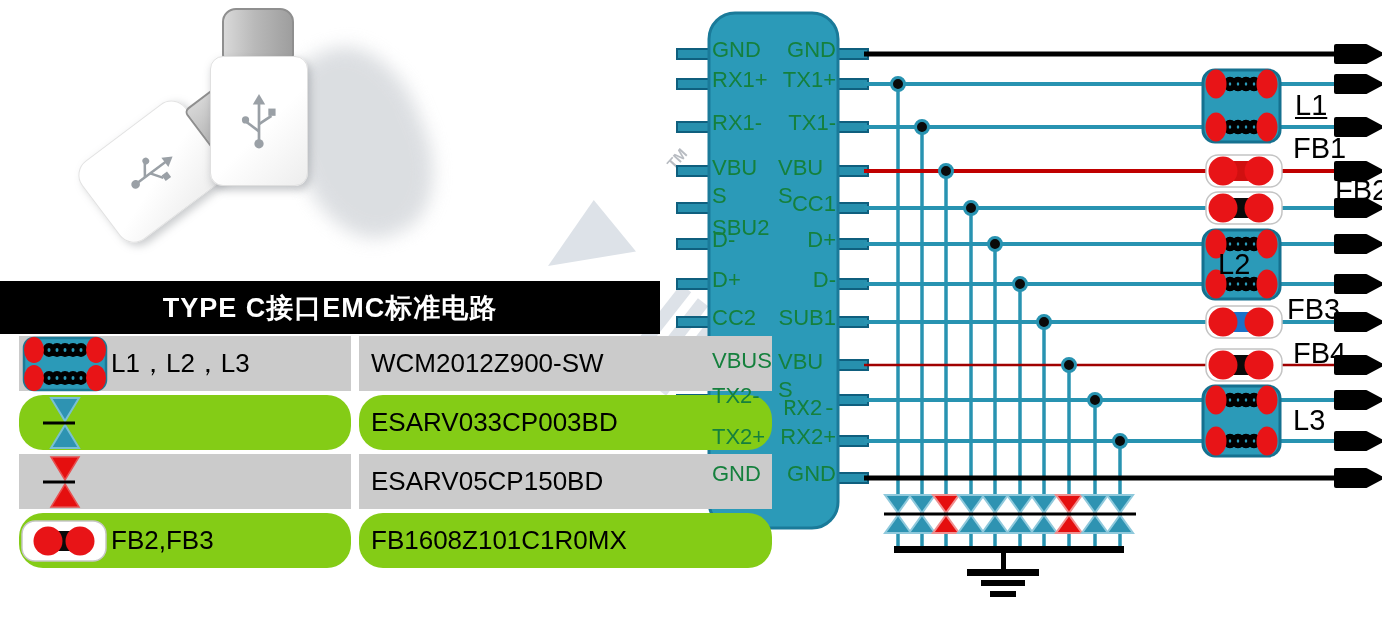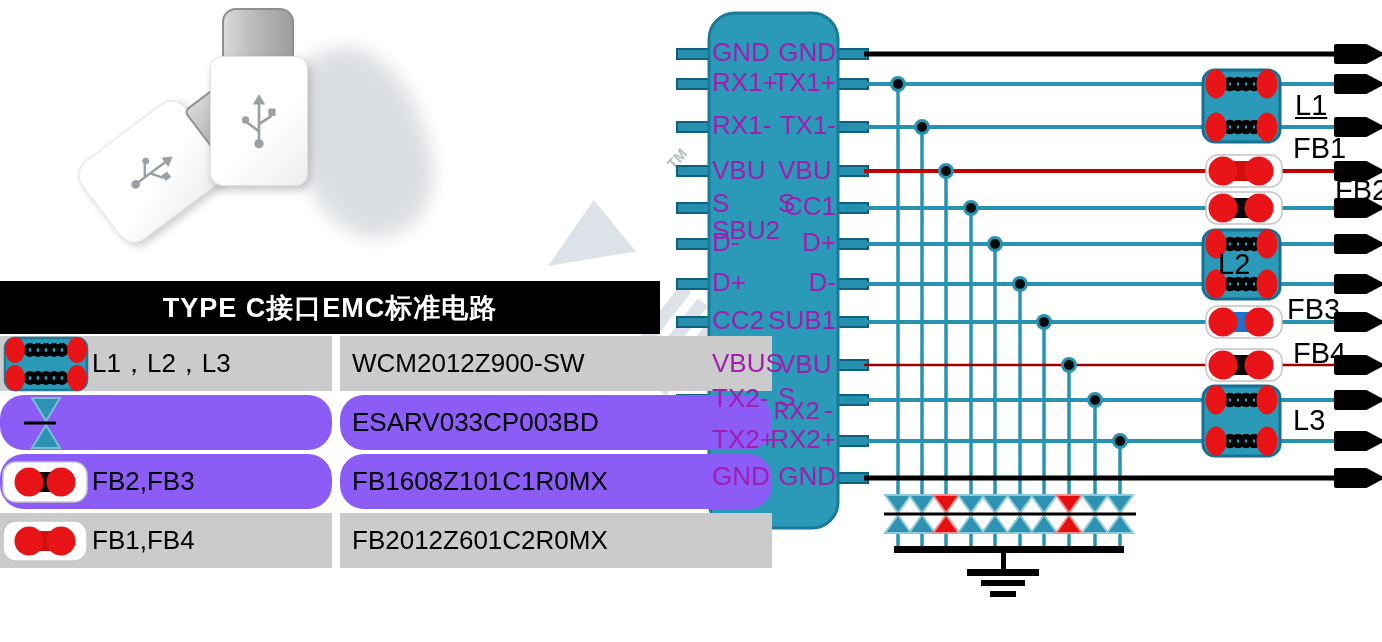--- a/index.html
+++ b/index.html
@@ -34,32 +34,32 @@
                  background:linear-gradient(180deg,#d6d6d6,#a9a9a9);
                  border:2px solid #8f8f8f;border-radius:6px 16px 16px 6px;box-sizing:border-box;
                  display:flex;align-items:center;justify-content:flex-end;flex:none;}
   .adp-tilt-plug .slot{width:46px;height:36px;margin-right:4px;background:#e9e9e9;
                  border:1px solid #bdbdbd;border-radius:12px;}
 
   
   .emc-table{position:absolute;left:0;top:281px;width:772px;z-index:3;}
   .emc-head{width:660px;height:53px;background:#000;color:#fff;font-size:27px;font-weight:bold;
             display:flex;align-items:center;justify-content:center;letter-spacing:1px;}
-  .emc-rows{margin-top:2px;}
+  .emc-rows{margin-top:2px;margin-left:19px;}
   .emc-row{display:flex;height:55px;margin-bottom:4px;}
   .emc-c1{width:332px;background:#cbcbcb;display:flex;align-items:center;flex:none;}
   .emc-c2{margin-left:8px;flex:1;background:#cbcbcb;display:flex;align-items:center;
           padding-left:12px;font-size:26px;color:#000;}
-  .emc-row.lt .emc-c1,.emc-row.lt .emc-c2{background:#8b5cf6;border-radius:24px;}
+  .emc-row.lt .emc-c1,.emc-row.lt .emc-c2{background:#84cc16;border-radius:24px;}
   .sym{width:92px;flex:none;display:flex;align-items:center;justify-content:center;}
   .emc-name{font-size:26px;color:#000;}
 
   
   .schematic{position:absolute;left:640px;top:0;width:742px;height:642px;z-index:2;}
-  .pin{position:absolute;font-size:26px;color:#a21caf;white-space:nowrap;z-index:4;}
+  .pin{position:absolute;font-size:22px;color:#15803d;white-space:nowrap;z-index:4;}
   .pin.pl{left:712px;}
   .pin.pr{right:546px;text-align:right;}
   .pin.wrap{white-space:normal;width:58px;word-break:break-all;line-height:1.25;text-align:left;}
   .pin.pr.wrap{right:546px;}
   .clabel{position:absolute;font-size:29px;color:#000;z-index:4;white-space:nowrap;}
 </style>
 </head>
 <body>
 
 <div class="stage">
@@ -137,50 +137,49 @@
               <polygon points="8,3 36,3 22,26" fill="#2E93B2" stroke="#79BFD4" stroke-width="2"></polygon>
               <polygon points="8,53 36,53 22,30" fill="#2E93B2" stroke="#79BFD4" stroke-width="2"></polygon>
               <line x1="0" y1="28" x2="32" y2="28" stroke="#000" stroke-width="3"></line>
             </svg>
           </span>
           <span class="emc-name"></span>
         </div>
         <div class="emc-c2">ESARV033CP003BD</div>
       </div>
 
+      <div class="emc-row">
+        <div class="emc-c1">
+          <span class="sym">
+            <svg width="44" height="56" viewBox="0 0 44 56">
+              <polygon points="8,3 36,3 22,26" fill="#E50F0F" stroke="#E85050" stroke-width="1.5"></polygon>
+              <polygon points="8,53 36,53 22,30" fill="#E50F0F" stroke="#E85050" stroke-width="1.5"></polygon>
+              <line x1="0" y1="28" x2="32" y2="28" stroke="#000" stroke-width="3"></line>
+            </svg>
+          </span>
+          <span class="emc-name"></span>
+        </div>
+        <div class="emc-c2">ESARV05CP150BD</div>
+      </div>
 
       <div class="emc-row lt">
         <div class="emc-c1">
           <span class="sym">
             <svg width="90" height="46" viewBox="0 0 90 46">
               <rect x="2" y="3" width="84" height="40" rx="13" fill="#fff" stroke="#c6c6c6" stroke-width="1.5"></rect>
               <rect x="28" y="13" width="32" height="20" fill="#0a0a0a"></rect>
               <circle cx="28" cy="23" r="14.5" fill="#E81417"></circle>
               <circle cx="60" cy="23" r="14.5" fill="#E81417"></circle>
             </svg>
           </span>
           <span class="emc-name">FB2,FB3</span>
         </div>
         <div class="emc-c2">FB1608Z101C1R0MX</div>
       </div>
 
-      <div class="emc-row">
-        <div class="emc-c1">
-          <span class="sym">
-            <svg width="90" height="46" viewBox="0 0 90 46">
-              <rect x="2" y="3" width="84" height="40" rx="13" fill="#fff" stroke="#c6c6c6" stroke-width="1.5"></rect>
-              <rect x="28" y="13" width="32" height="20" fill="#D01010"></rect>
-              <circle cx="28" cy="23" r="14.5" fill="#E81417"></circle>
-              <circle cx="60" cy="23" r="14.5" fill="#E81417"></circle>
-            </svg>
-          </span>
-          <span class="emc-name">FB1,FB4</span>
-        </div>
-        <div class="emc-c2">FB2012Z601C2R0MX</div>
-      </div>
 
     </div>
   </div>
 
   <svg class="schematic" viewBox="640 0 742 642">
     <g id="g-verticals">
         <line x1="898" y1="84" x2="898" y2="547" stroke="#2893B1" stroke-width="3.5"></line>
         <line x1="922" y1="127" x2="922" y2="547" stroke="#2893B1" stroke-width="3.5"></line>
         <line x1="946" y1="171" x2="946" y2="547" stroke="#2893B1" stroke-width="3.5"></line>
         <line x1="971" y1="208" x2="971" y2="547" stroke="#2893B1" stroke-width="3.5"></line>

